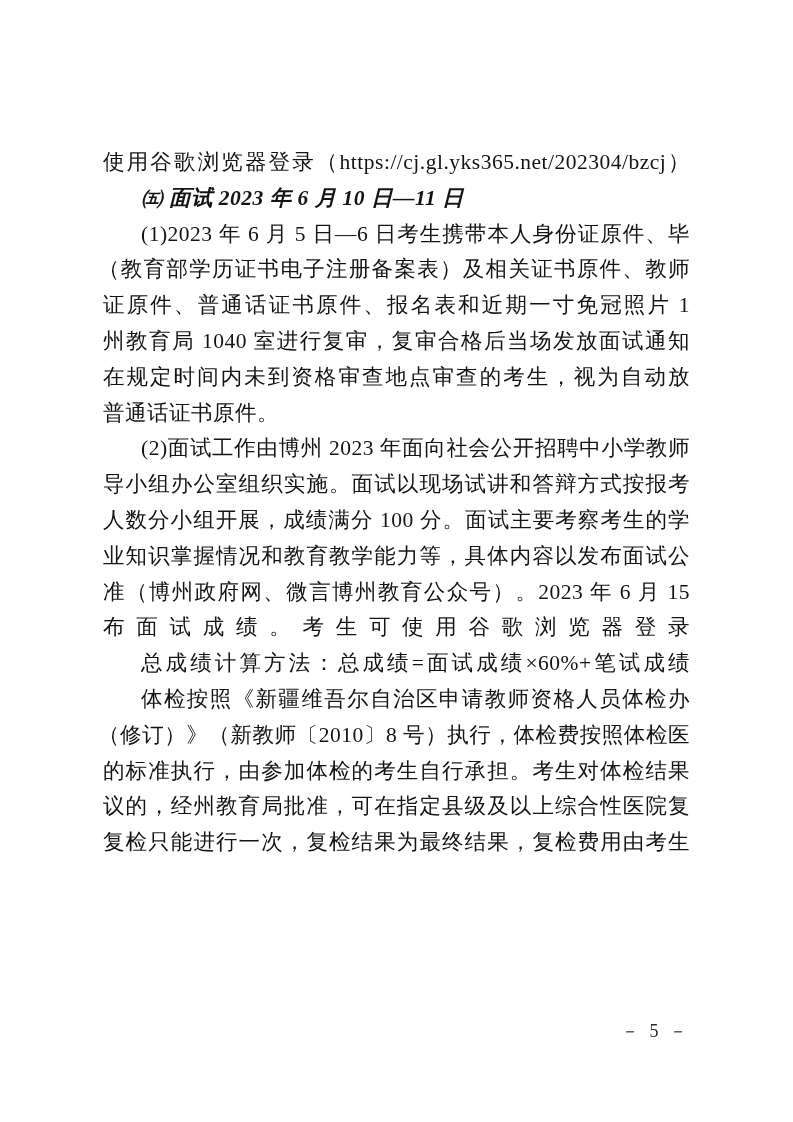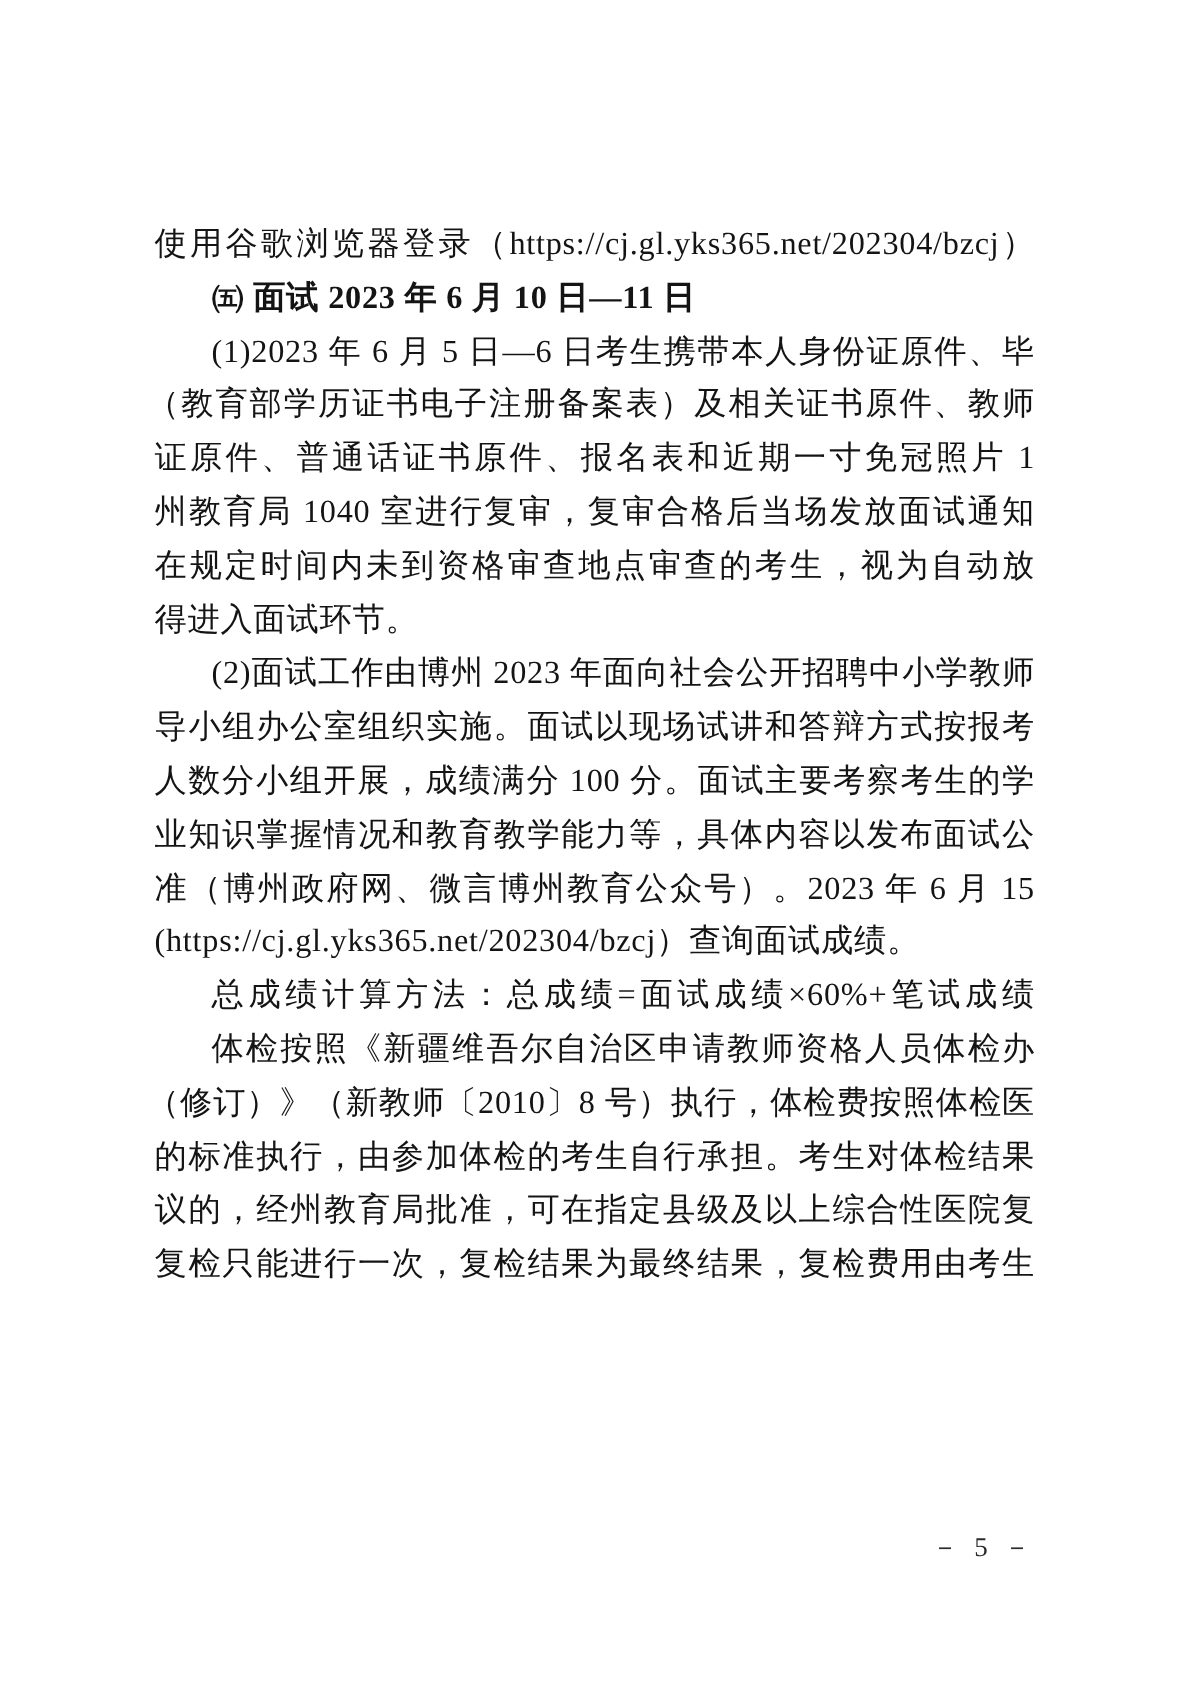--- a/index.html
+++ b/index.html
@@ -39,20 +39,21 @@
     text-align-last: justify;
   }
   .ind {
     text-indent: 38px;
   }
   .hang {
     text-indent: -5px;
   }
   .bold {
     font-weight: bold;
+    font-style: italic;
   }
   .page-footer {
     position: absolute;
     left: 103px;
     top: 1016px;
     width: 587px;
     text-align: right;
     font-size: 18px;
     line-height: 30px;
     color: #2a2a2a;
@@ -64,27 +65,27 @@
 
 <div class="doc-page">
   <div class="doc-body">
     <div class="line jf">使用谷歌浏览器登录（https://cj.gl.yks365.net/202304/bzcj）查询</div>
     <div class="line ind bold">㈤ 面试 2023 年 6 月 10 日—11 日</div>
     <div class="line ind jf">(1)2023 年 6 月 5 日—6 日考生携带本人身份证原件、毕业证</div>
     <div class="line hang jf">（教育部学历证书电子注册备案表）及相关证书原件、教师资格</div>
     <div class="line jf">证原件、普通话证书原件、报名表和近期一寸免冠照片 1 张，到</div>
     <div class="line jf">州教育局 1040 室进行复审，复审合格后当场发放面试通知单。</div>
     <div class="line jf">在规定时间内未到资格审查地点审查的考生，视为自动放弃，不</div>
-    <div class="line">得进入面试环节。</div>
+    <div class="line">普通话证书原件。</div>
     <div class="line ind jf">(2)面试工作由博州 2023 年面向社会公开招聘中小学教师领</div>
     <div class="line jf">导小组办公室组织实施。面试以现场试讲和答辩方式按报考学科</div>
     <div class="line jf">人数分小组开展，成绩满分 100 分。面试主要考察考生的学科专</div>
     <div class="line jf">业知识掌握情况和教育教学能力等，具体内容以发布面试公告为</div>
     <div class="line jf">准（博州政府网、微言博州教育公众号）。2023 年 6 月 15 日发</div>
-    <div class="line">(https://cj.gl.yks365.net/202304/bzcj）查询面试成绩。</div>
+    <div class="line jf">布面试成绩。考生可使用谷歌浏览器登录</div>
     <div class="line ind">总成绩计算方法：总成绩=面试成绩×60%+笔试成绩×40%。</div>
     <div class="line ind jf">体检按照《新疆维吾尔自治区申请教师资格人员体检办法</div>
     <div class="line hang jf">（修订）》（新教师〔2010〕8 号）执行，体检费按照体检医院</div>
     <div class="line jf">的标准执行，由参加体检的考生自行承担。考生对体检结果有异</div>
     <div class="line jf">议的，经州教育局批准，可在指定县级及以上综合性医院复检，</div>
     <div class="line">复检只能进行一次，复检结果为最终结果，复检费用由考生承担。</div>
   </div>
   <div class="page-footer">－ 5 －</div>
 </div>
 

